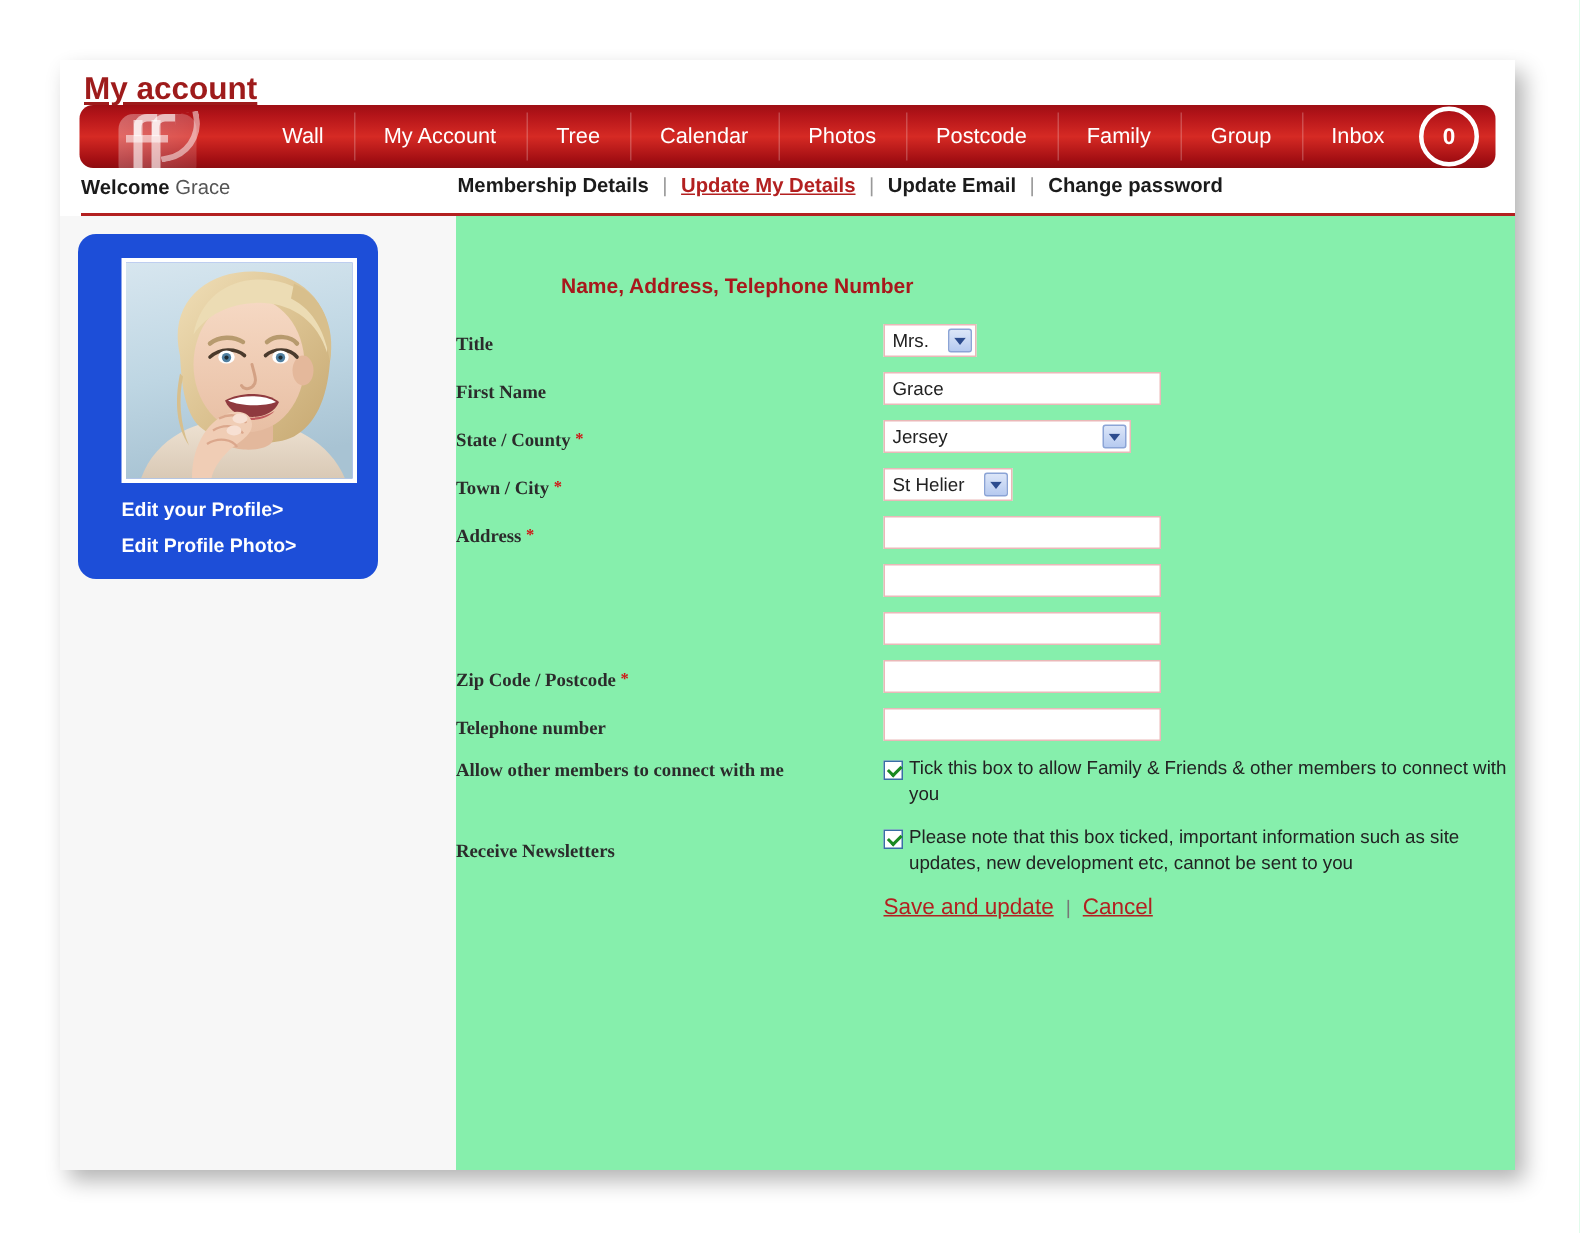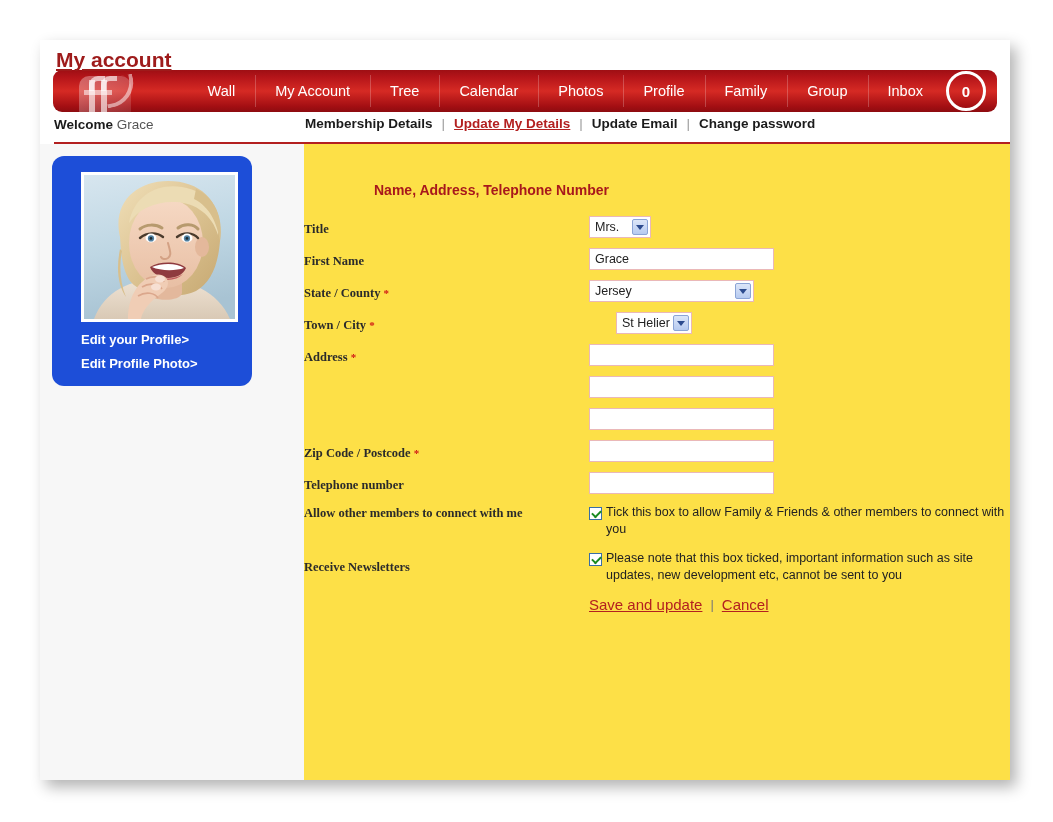--- a/index.html
+++ b/index.html
@@ -220,21 +220,21 @@
     width: 100%;
     bottom: 0;
     background: #f7f7f7;
   }
   .content-pane {
     position: absolute;
     left: 264px;
     top: 0;
     right: 0;
     bottom: 0;
-    background: #fde047;
+    background: #86efac;
   }
 
   
   .profile-card {
     position: absolute;
     left: 12px;
     top: 12px;
     width: 200px;
     height: 230px;
     border-radius: 12px;
@@ -354,21 +354,21 @@
     top: 5px;
     width: 8px;
     height: 5px;
     background: #2c4b8e;
     clip-path: polygon(0 0, 100% 0, 50% 100%);
   }
   .sel.w60  { width: 62px; }
   .sel.w60 .sel-text { padding-right: 22px; }
   .sel.w165 { width: 165px; }
   .sel.w285 { width: 288px; }
-  .sel.w90  { width: 76px; margin-left: 27px; }
+  .sel.w90  { width: 86px; }
   .sel.w90 .sel-text { padding-right: 21px; }
 
   
   .frow.chk { margin-bottom: 12px; }
   .flabel.two { padding-top: 2px; }
   .chk-wrap {
     display: flex;
     align-items: flex-start;
   }
   .cbox {
@@ -438,21 +438,21 @@
       <div class="logo-f2-hook"></div>
       <div class="logo-leaf"></div>
     </div>
 
     <div class="nav-items">
       <div class="nav-item">Wall</div>
       <div class="nav-item">My Account</div>
       <div class="nav-item">Tree</div>
       <div class="nav-item">Calendar</div>
       <div class="nav-item">Photos</div>
-      <div class="nav-item">Profile</div>
+      <div class="nav-item">Postcode</div>
       <div class="nav-item">Family</div>
       <div class="nav-item">Group</div>
       <div class="nav-item">Inbox</div>
       <div class="nav-badge">
         <div class="nav-badge-ring">0</div>
       </div>
     </div>
   </div>
 
   <div class="subnav-row">

